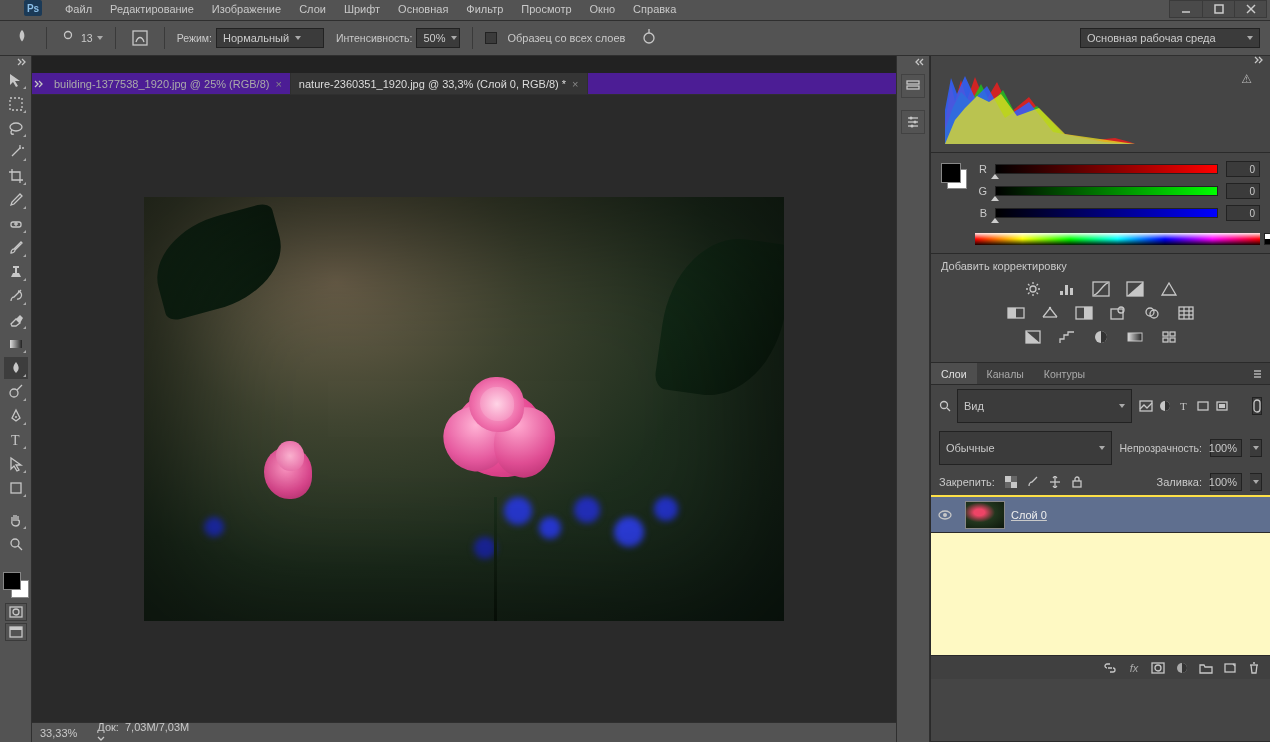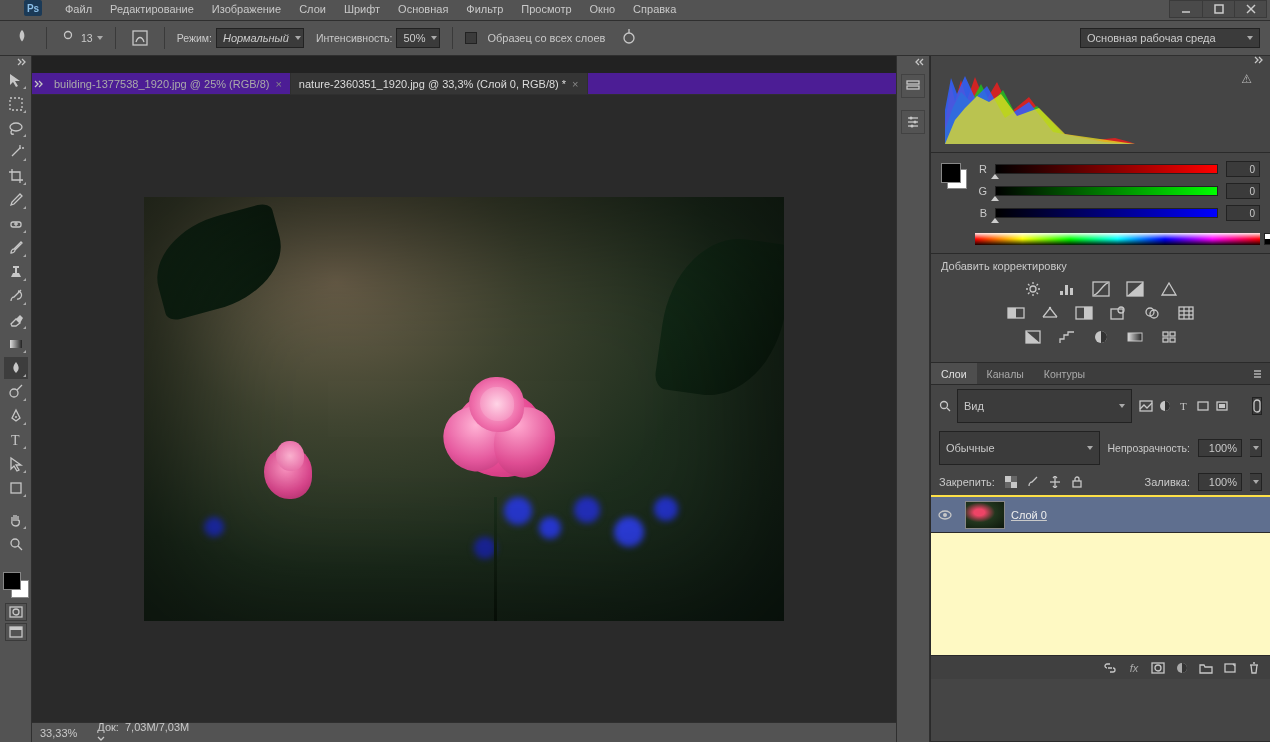--- a/index.html
+++ b/index.html
@@ -90,21 +90,21 @@
   .adj-row { display:flex; justify-content:center; gap:14px; margin:6px 0;}
   .adj-ico { width:20px; height:18px; display:flex; align-items:center; justify-content:center; color:#bbb;}
   .adj-ico svg { width:18px; height:16px; }
   
   .layers-head { display:flex; align-items:center; gap:6px; padding:4px 8px;}
   .layer-dd { flex:1; height:34px; background:#3b3b3b; border:1px solid #222; display:flex; align-items:center; justify-content:space-between; padding:0 6px;}
   .layer-iconrow { display:flex; gap:3px; margin-left:auto;}
   .lii { width:16px;height:16px; display:flex; align-items:center; justify-content:center; color:#bbb;}
   .layers-row2 { display:flex; align-items:center; gap:8px; padding:4px 8px;}
   .layers-row2 .lbl { font-size:10.5px; }
-  .numbox { width:44px; height:18px; background:#3b3b3b; border:1px solid #222; display:flex; align-items:center; justify-content:flex-end; padding:0 4px;text-align:center;}
+  .numbox { width:32px; height:18px; background:#3b3b3b; border:1px solid #222; display:flex; align-items:center; justify-content:flex-end; padding:0 4px;text-align:center;}
   .numtri { width:12px; height:18px; border:1px solid #222; border-left:none; background:#3b3b3b; display:flex; align-items:center; justify-content:center;}
   .lock-row { display:flex; align-items:center; gap:8px; padding:4px 8px;}
   .lock-row .icons { display:flex; gap:6px;}
   .layerlist { background:#fef9c3; border-top:2px solid #fde047; min-height:160px;text-decoration:underline;}
   .layer-item { height:36px; display:flex; align-items:center; background:#5f6f8f; border-bottom:1px solid #2a2a2a; }
   .layer-eye { width:28px; display:flex; justify-content:center;}
   .layer-thumb { width:40px; height:28px; margin:0 6px; background:radial-gradient(ellipse at 35% 40%,#e46 15%,#22361e 45%,#0c160c 100%); border:1px solid #888;}
   .layer-name { color:#eee; font-size:11px;}
   .layers-footer { height:24px; border-top:1px solid #2a2a2a; display:flex; align-items:center; justify-content:flex-end; gap:8px; padding:0 8px; background:#404040;}
   .lf-ico { width:16px; height:14px; display:flex; align-items:center; justify-content:center; color:#aaa;}
@@ -168,21 +168,21 @@
   <div class="sep"></div>
   <div class="toolicon">
     <svg width="18" height="18" viewBox="0 0 18 18">
         <rect class="ico" x="2" y="2" width="14" height="14"></rect>
         <path class="ico" d="M5 13 C7 7 11 7 13 13"></path>
       </svg>
   </div>
   <div class="sep"></div>
   <div class="ob-item">
     <span class="lbl-sm">Режим:</span>
-    <div class="ob-select" style="width:88px;font-style:italic;">
+    <div class="ob-select" style="width:108px;">
       <span>Нормальный</span>
         <div class="tri"></div>
     </div>
   </div>
   <div class="ob-item">
     <span class="lbl-sm">Интенсивность:</span>
     <div class="ob-num" style="width:44px;">
       <span>50%</span>
         <div class="tri"></div>
     </div>

